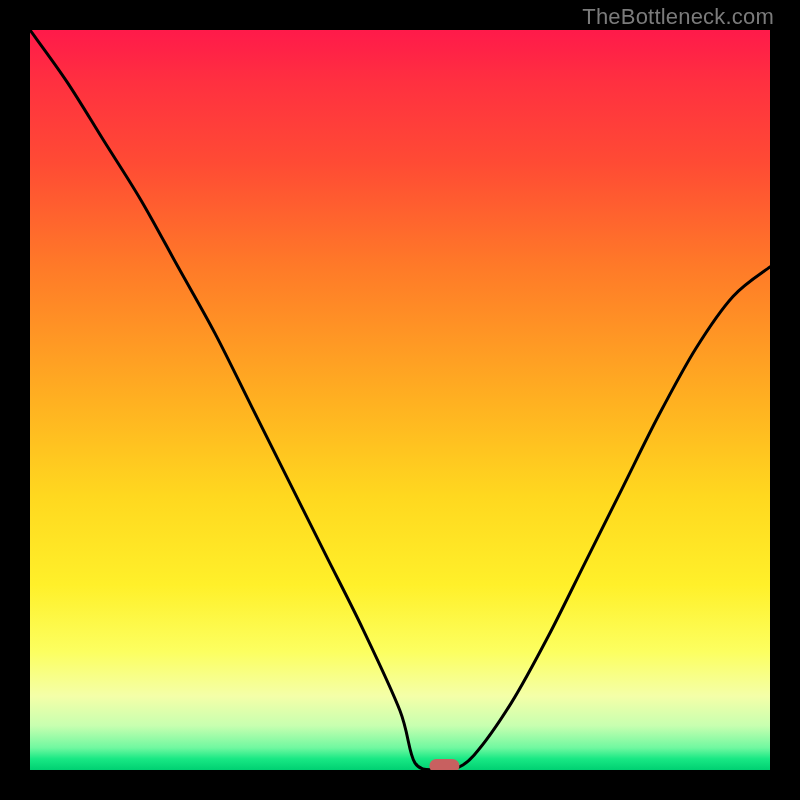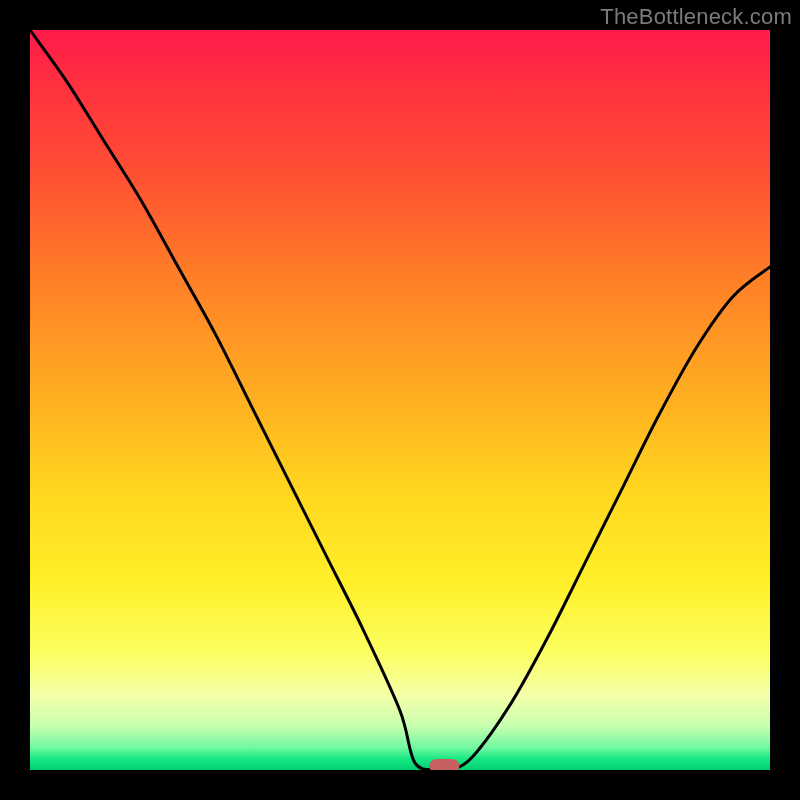--- a/index.html
+++ b/index.html
@@ -41,21 +41,21 @@
   .plot-svg {
     position: absolute;
     left: 0;
     top: 0;
     width: 740px;
     height: 740px;
   }
   .watermark {
     position: absolute;
     top: 4px;
-    right: 8px;
+    right: 26px;
     font-family: Arial, Helvetica, sans-serif;
     font-size: 22px;
     font-weight: 500;
     color: #7b7b7b;
     letter-spacing: 0.2px;
     user-select: none;
   }
 </style>
 </head>
 <body>

